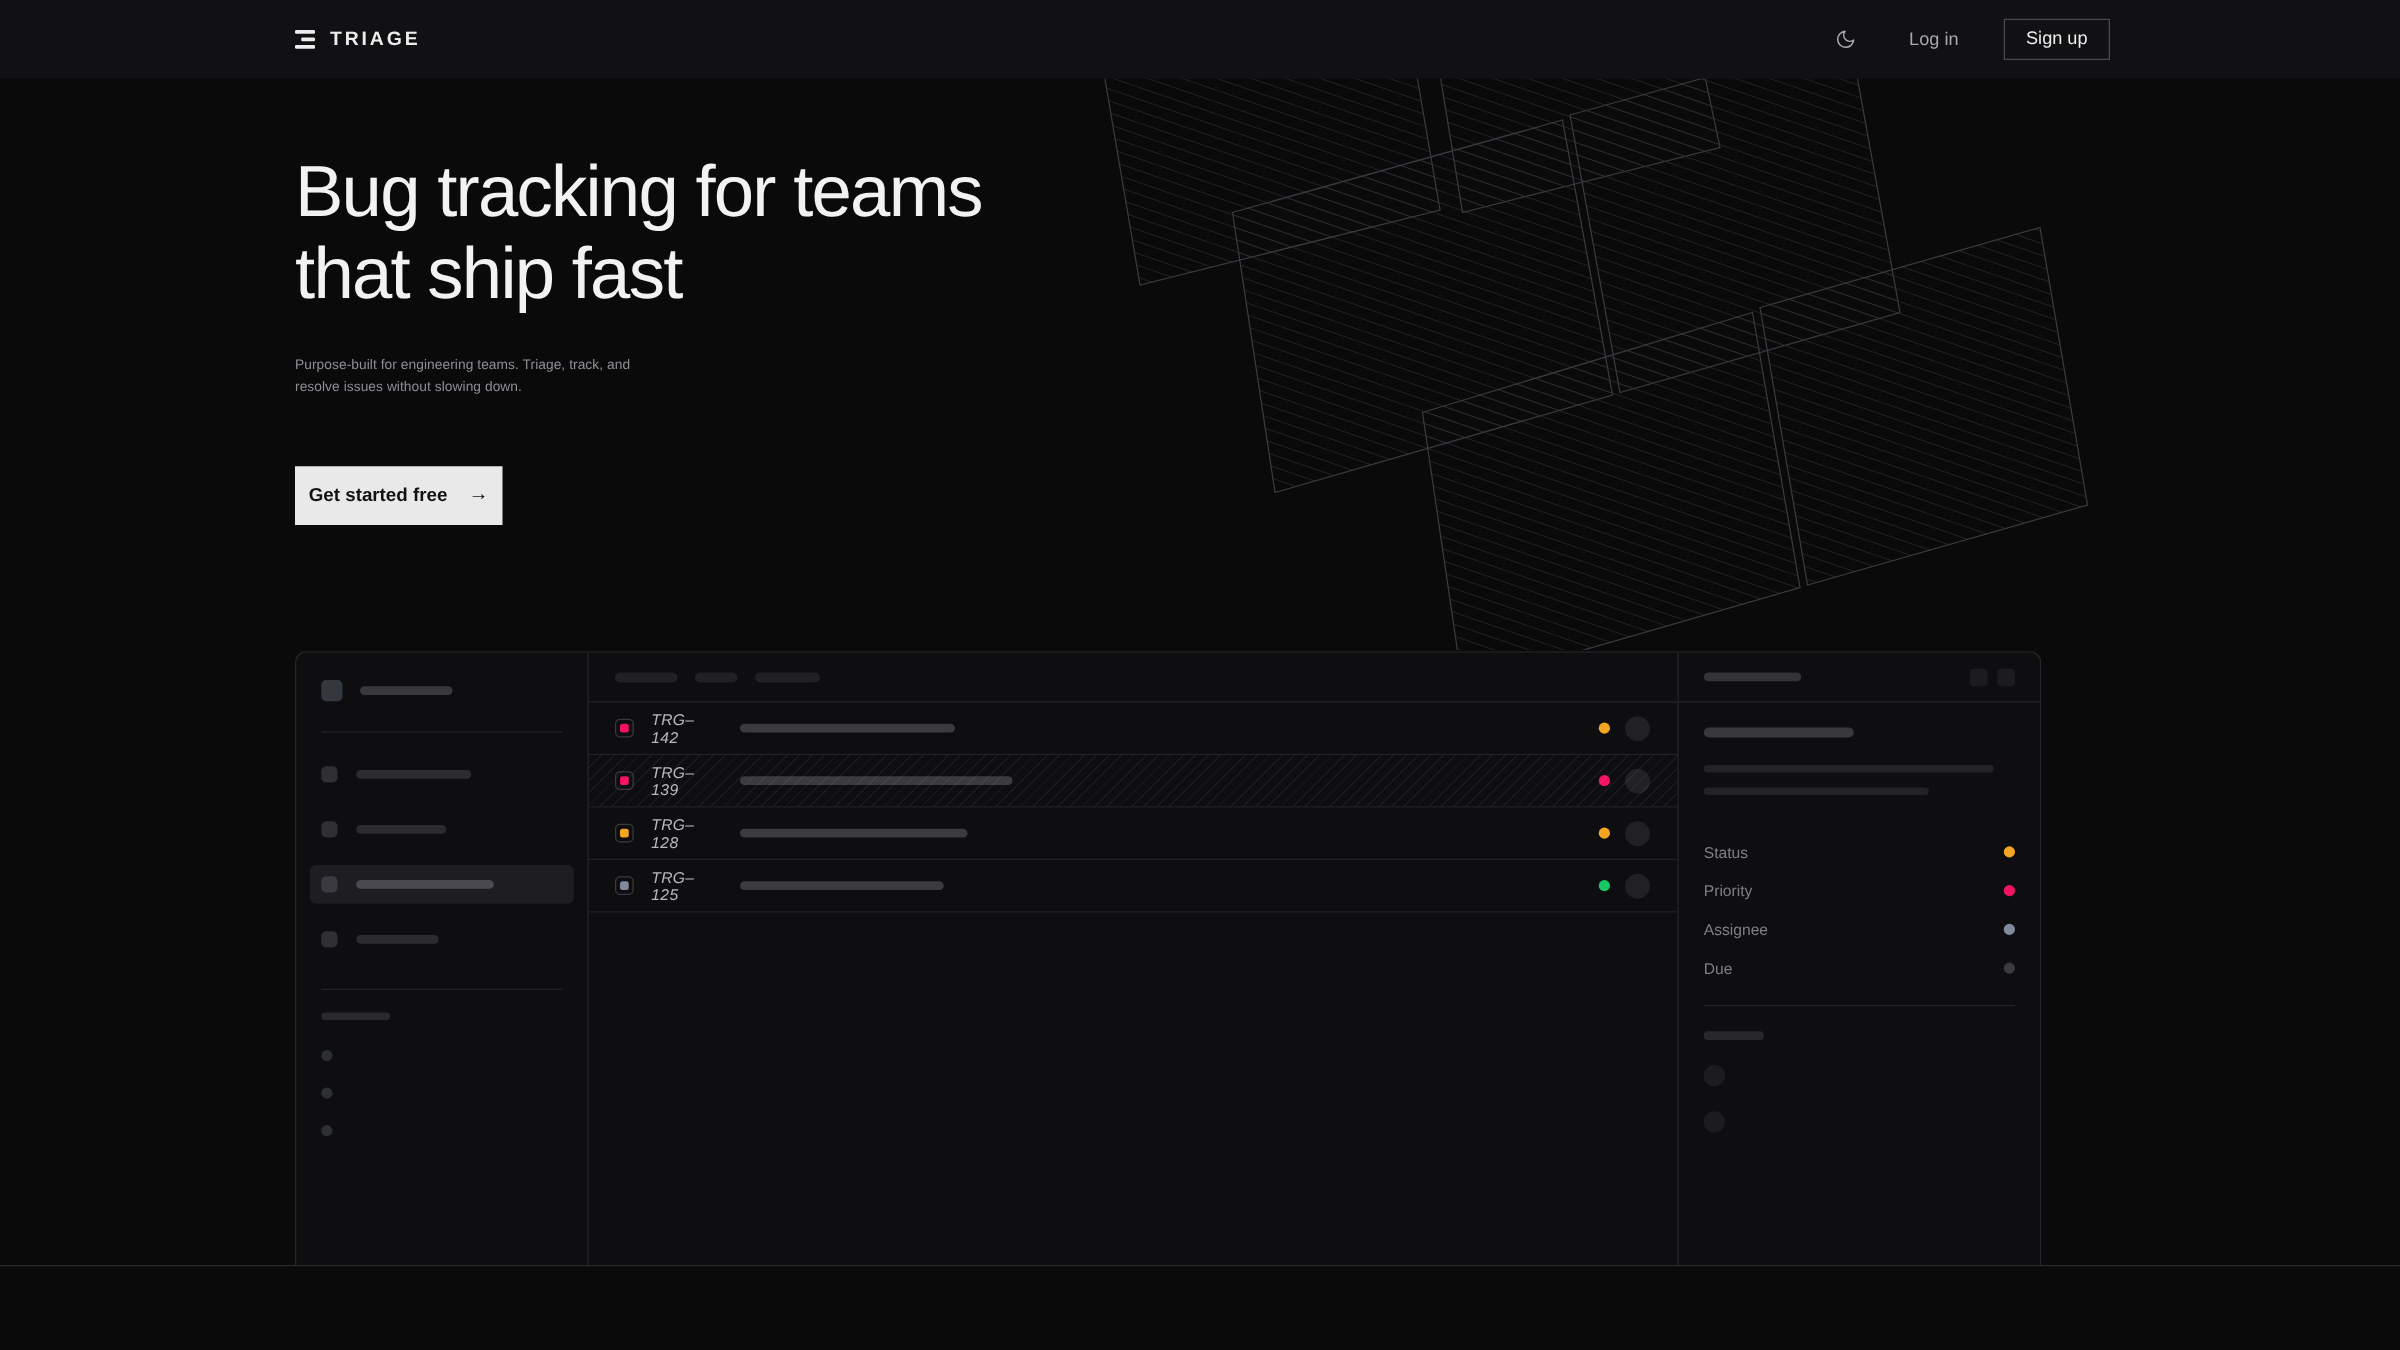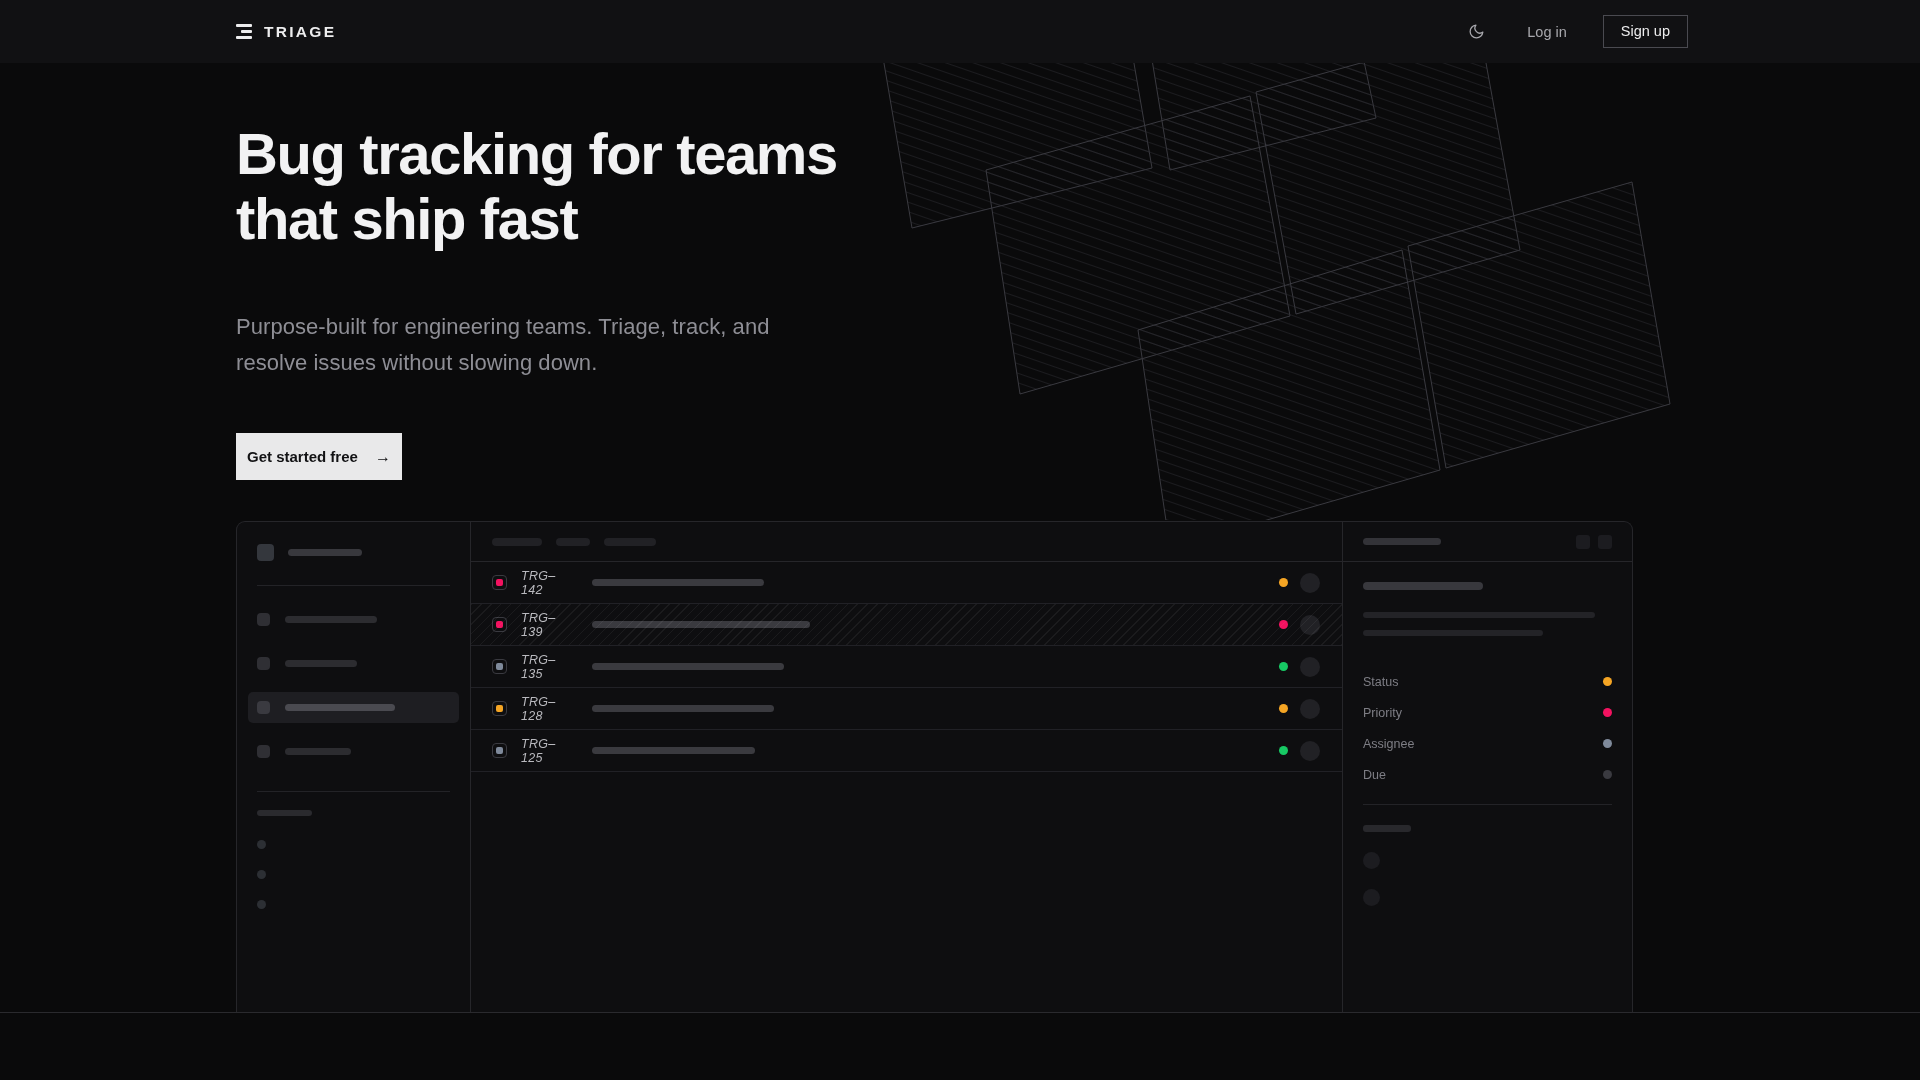--- a/index.html
+++ b/index.html
@@ -45,25 +45,25 @@
     white-space:nowrap; line-height:1;
   }
 
   
   .deco { position:absolute; top:0; right:0; width:1100px; height:520px; overflow:hidden; z-index:1; }
   .deco svg { position:absolute; top:0; left:0; }
 
   
   .hero { position:absolute; left:236px; top:122px; z-index:5; }
   .hero h1 {
-    color:#f2f2f3; font-size:58px; line-height:1.12; font-weight:700;
+    color:#f2f2f3; font-size:58px; line-height:1.12; font-weight:400;
     letter-spacing:-1.4px; white-space:pre-line;
   }
   .hero p {
-    margin-top:57px; color:#8e8e95; font-size:22px; line-height:1.62;
+    margin-top:32px; color:#8e8e95; font-size:11px; line-height:1.62;
     white-space:pre-line; letter-spacing:0.05px;
   }
   .cta {
     display:inline-flex; align-items:center; gap:17px;
     margin-top:53px; background:#e9e9ea; color:#121214;
     font-size:15px; font-weight:700; padding:15px 11px;
     cursor:pointer; border:none;
   }
   .cta .arr { font-size:16px; line-height:1; }
 
@@ -277,31 +277,20 @@
             </span>
             <span class="t-id">TRG–139</span>
             <span class="t-title" style="width:218px"></span>
             <span class="t-right">
               <span class="t-stat" style="background:#f31260"></span>
               <span class="t-av"></span>
             </span>
           </div>
           <div class="ticket">
             <span class="t-box">
-              <i style="background:#7f8a9b"></i>
-            </span>
-            <span class="t-id">TRG–135</span>
-            <span class="t-title" style="width:192px"></span>
-            <span class="t-right">
-              <span class="t-stat" style="background:#17c964"></span>
-              <span class="t-av"></span>
-            </span>
-          </div>
-          <div class="ticket">
-            <span class="t-box">
               <i style="background:#f5a524"></i>
             </span>
             <span class="t-id">TRG–128</span>
             <span class="t-title" style="width:182px"></span>
             <span class="t-right">
               <span class="t-stat" style="background:#f5a524"></span>
               <span class="t-av"></span>
             </span>
           </div>
           <div class="ticket">

